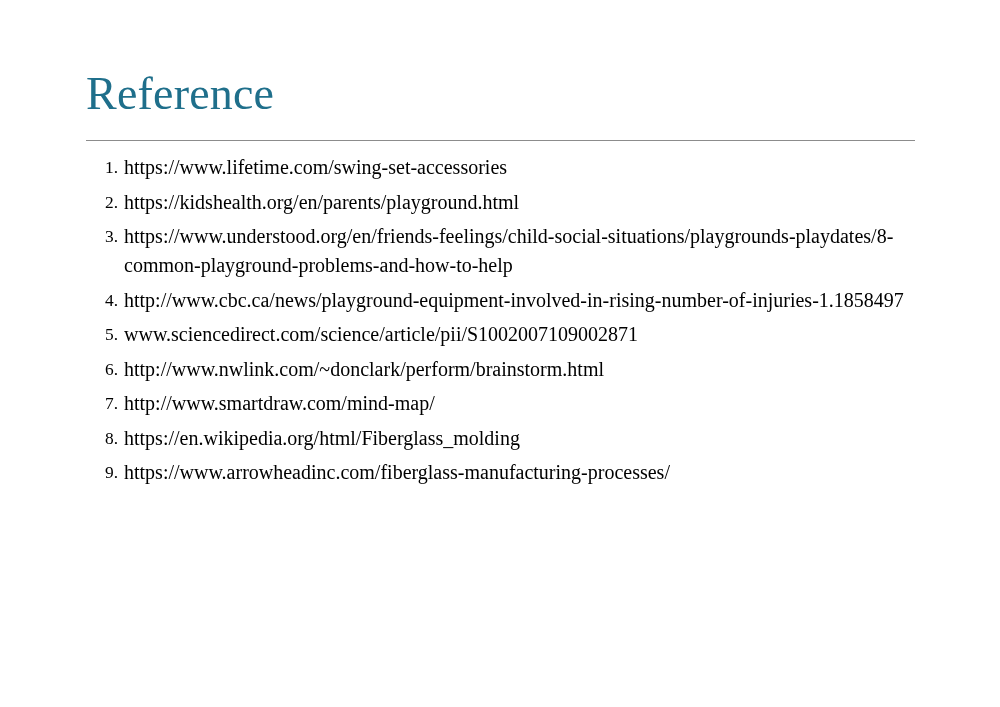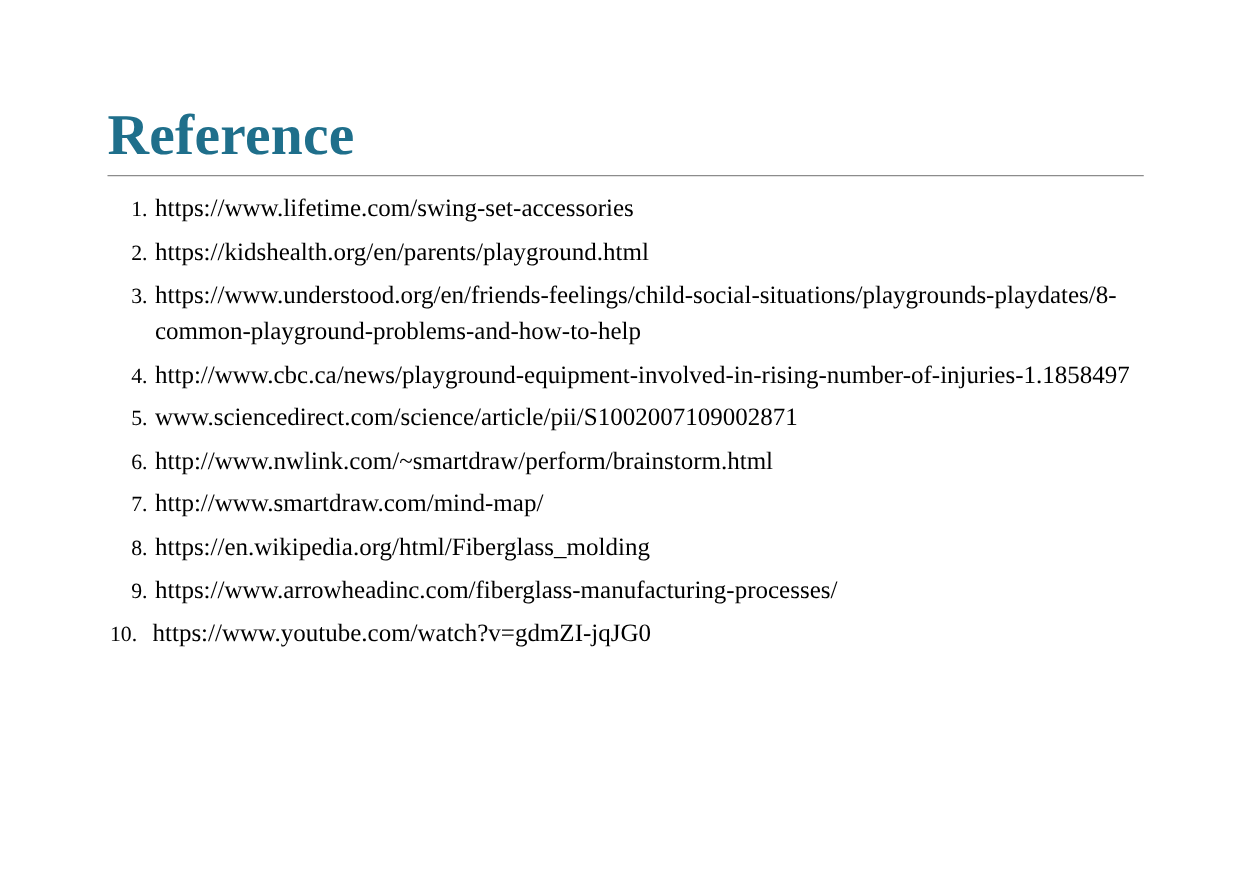--- a/index.html
+++ b/index.html
@@ -18,25 +18,25 @@
     position: relative;
     width: 1000px;
     height: 707px;
     background: #ffffff;
     box-sizing: border-box;
   }
 
   .slide-title {
     position: absolute;
     left: 86px;
-    top: 82px;
+    top: 68px;
     font-family: "Liberation Serif", "DejaVu Serif", serif;
     font-size: 46px;
     line-height: 52px;
-    font-weight: bold;
+    font-weight: normal;
     color: #1f6f8b;
     letter-spacing: 0.2px;
     white-space: nowrap;
   }
 
   .title-rule {
     position: absolute;
     left: 86px;
     top: 140px;
     width: 829px;
@@ -122,38 +122,34 @@
       <span class="ref-text">http://www.cbc.ca/news/playground-equipment-involved-in-rising-number-of-injuries-1.1858497</span>
     </li>
 
     <li class="ref-item">
       <span class="ref-marker">5.</span>
       <span class="ref-text">www.sciencedirect.com/science/article/pii/S1002007109002871</span>
     </li>
 
     <li class="ref-item">
       <span class="ref-marker">6.</span>
-      <span class="ref-text">http://www.nwlink.com/~smartdraw/perform/brainstorm.html</span>
+      <span class="ref-text">http://www.nwlink.com/~donclark/perform/brainstorm.html</span>
     </li>
 
     <li class="ref-item">
       <span class="ref-marker">7.</span>
       <span class="ref-text">http://www.smartdraw.com/mind-map/</span>
     </li>
 
     <li class="ref-item">
       <span class="ref-marker">8.</span>
       <span class="ref-text">https://en.wikipedia.org/html/Fiberglass_molding</span>
     </li>
 
     <li class="ref-item">
       <span class="ref-marker">9.</span>
       <span class="ref-text">https://www.arrowheadinc.com/fiberglass-manufacturing-processes/</span>
     </li>
 
-    <li class="ref-item tight">
-      <span class="ref-marker">10.</span>
-      <span class="ref-text">https://www.youtube.com/watch?v=gdmZI-jqJG0</span>
-    </li>
 
   </ol>
 
 </div>
 
 </body></html>

